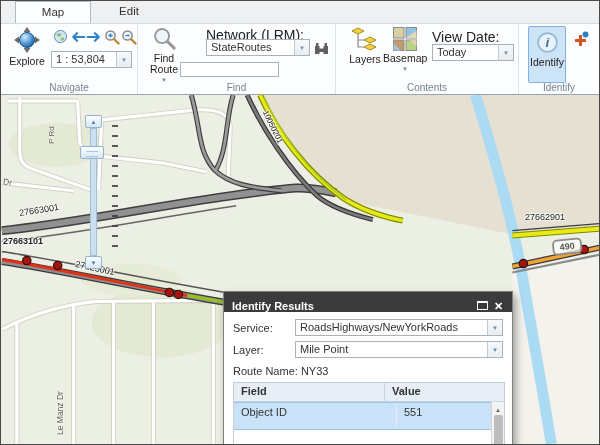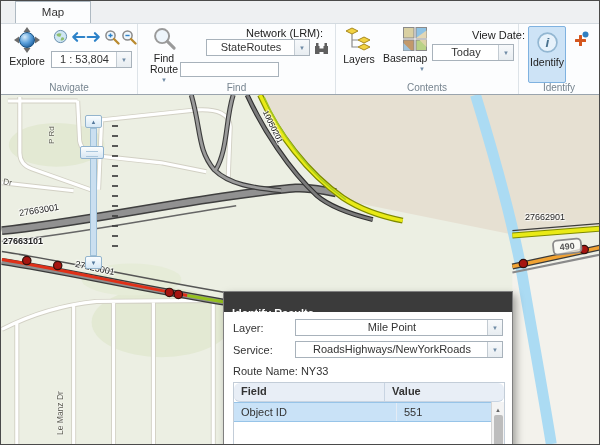--- a/index.html
+++ b/index.html
@@ -1,71 +1,71 @@
 <!DOCTYPE html>
 <html><head>
 <meta charset="utf-8">
 <style>
   html,body{margin:0;padding:0;background:#888;}
   *{box-sizing:border-box;font-family:"Liberation Sans",sans-serif;}
   .screen{position:relative;width:600px;height:445px;background:#fff;border:1px solid #4a4a4a;overflow:hidden;}
   
-  .tabstrip{height:23px;background:#eef0f2;border-bottom:1px solid #d3dae0;padding-left:14px;display:flex;flex-direction:column;}
+  .tabstrip{height:23px;background:#eef0f2;border-bottom:1px solid #d3dae0;padding-left:14px;display:flex;}
   .tab{width:76px;text-align:center;font-size:11.5px;line-height:21px;color:#333;cursor:default;}
   .tab.active{background:#fcfdfe;border:1px solid #aeb9c2;border-bottom:none;}
   
   .ribbon{position:relative;height:71px;background:#fcfdfe;border-bottom:1px solid #9aa4ad;display:flex;}
   .group{position:relative;height:100%;border-right:1px solid #dde3e8;}
   .g-nav{width:137px}.g-find{width:198px}.g-cont{width:183px}.g-id{flex:1;border-right:none}
   .grouplabel{position:absolute;bottom:1px;left:0;width:100%;text-align:center;font-size:10px;color:#76848f;}
   .stackbtn{position:absolute;text-align:center;font-size:10.5px;color:#222;line-height:11px;cursor:default;}
   .iconrow{position:absolute;left:51px;top:4px;display:flex;align-items:center;}
   .iconbtn{width:17px;height:17px;display:flex;align-items:center;justify-content:center;cursor:default;}
-  .combo{position:absolute;display:flex;height:17px;background:#fff;border:1px solid #a8b2bb;text-align:center;}
+  .combo{position:absolute;display:flex;height:17px;background:#fff;border:1px solid #a8b2bb;}
   .combo .val{flex:1;font-size:11px;color:#333;padding:1px 3px 0 4px;white-space:nowrap;overflow:hidden;}
   .combo .arr{width:15px;background:linear-gradient(#f7f9fb,#e8edf1);border-left:1px solid #c3cbd2;position:relative;}
   .arr::before,.caret::before{content:"▼";font-size:6px;color:#708ca6;position:absolute;left:50%;top:50%;transform:translate(-50%,-50%);}
   .caret{position:relative;display:inline-block;width:10px;height:8px;}
   .plaininput{position:absolute;border:1px solid #a8b2bb;background:#fff;font-size:11px;padding:0 3px;}
-  .fieldlabel{position:absolute;font-size:11px;color:#222;white-space:nowrap;margin-left:40px;}
+  .fieldlabel{position:absolute;font-size:14px;color:#222;white-space:nowrap;}
   .idbtn{position:absolute;left:9px;top:2px;width:38px;height:57px;background:#cde3f6;border:1px solid #7fb2e0;border-radius:2px;text-align:center;font-size:10.5px;color:#222;padding-top:4px;cursor:default;}
   
   .map{position:relative;width:100%;height:349px;overflow:hidden;background:#ecefe3;}
   .map svg.base{position:absolute;left:0;top:0;}
   .maplabel{position:absolute;font-size:9px;color:#1c1c1c;white-space:nowrap;
     text-shadow:0 0 2px #fff,0 0 2px #fff,1px 1px 1px #fff,-1px -1px 1px #fff;}
   .streetlabel{position:absolute;font-size:8.5px;color:#5d5d52;white-space:nowrap;
     text-shadow:0 0 2px #fff,0 0 2px #fff;}
   
   .zslide-btn{position:absolute;width:17px;height:13px;background:linear-gradient(#fafdff,#d7e8f5);border:1px solid #93b4cd;border-radius:2px;}
   .zslide-btn::before{content:"▲";font-size:6px;color:#54799c;position:absolute;left:50%;top:50%;transform:translate(-50%,-50%);}
   .zslide-btn.down::before{content:"▼";}
   .ztrack{position:absolute;left:89px;top:33px;width:7px;height:128px;background:#cadff0;border:1px solid #9fc0d8;}
   .zhandle{position:absolute;left:79px;top:51px;width:24px;height:13px;background:linear-gradient(#fdfefe,#d6e6f3);border:1px solid #8fb2cf;border-radius:2px;}
   .zhandle::after{content:"";position:absolute;left:5px;right:5px;top:4px;height:4px;border-top:1px solid #a9c6dd;border-bottom:1px solid #a9c6dd;}
   .zticks{position:absolute;left:111px;top:30px;width:6px;height:130px;background:repeating-linear-gradient(#3e3e3e 0 2px,transparent 2px 10px);opacity:.85;}
   
   .dialog{position:absolute;left:222px;top:196px;width:290px;height:236px;background:#fff;border:1px solid #7f7f7f;box-shadow:3px 4px 8px rgba(0,0,0,.35);}
-  .dlg-title{height:20px;background:#3b3b3b;color:#fff;font-size:11px;font-weight:bold;line-height:20px;padding:11px 6px 0 8px;display:flex;flex-direction:column;}
+  .dlg-title{height:20px;background:#3b3b3b;color:#fff;font-size:11px;font-weight:bold;line-height:20px;padding:4px 6px 0 8px;display:flex;}
   .dlg-title .t{flex:1;}
   .dlg-maxi{width:11px;height:9px;border:1px solid #fff;border-top:2px solid #fff;margin:5px 6px 0 0;}
   .dlg-close{position:relative;width:12px;height:20px;}
   .dlg-close::before{content:"✕";position:absolute;left:0;top:0;font-size:11px;line-height:20px;color:#fff;font-weight:bold;}
   .dlg-body{padding:7px 9px 0 9px;}
   .frow{display:flex;height:17px;margin-bottom:5px;align-items:center;}
   .frow .flab{width:62px;font-size:11px;color:#333;}
   .frow .combo{position:relative;flex:1;}
   .routename{font-size:11px;color:#333;height:19px;line-height:16px;}
   
   .tbl{position:relative;width:272px;height:102px;border:1px solid #c3cdd8;overflow:hidden;font-size:11px;color:#333;}
-  .thead{display:flex;height:19px;background:#e8eef6;border-bottom:1px solid #c8d4e2;font-weight:bold;border-radius:6px;}
+  .thead{display:flex;height:19px;background:#e8eef6;border-bottom:1px solid #c8d4e2;font-weight:bold;}
   .thead .c1{width:150px;padding:2px 0 0 7px;}
   .thead .c2{flex:1;padding:2px 0 0 7px;border-left:1px solid #c8d4e2;}
   .thead .csb{width:13px;}
-  .trow{display:flex;height:20px;border-bottom:1px solid #d5e2ef;background:#fff;}
+  .trow{display:flex;height:28px;border-bottom:1px solid #d5e2ef;background:#fff;}
   .trow .c1{width:150px;padding:3px 0 0 7px;}
   .trow .c2{flex:1;padding:3px 0 0 7px;border-left:1px solid #e4ecf5;margin-left:12px;}
   .trow.sel{background:#c9e2f7;border-top:1px solid #97c4e8;border-bottom:1px solid #97c4e8;}
   .sbar{position:absolute;right:0;top:19px;bottom:0;width:13px;background:#f3f3f3;border-left:1px solid #d5d5d5;}
   .sb-up,.sb-dn{position:absolute;left:0;width:12px;height:11px;text-align:center;}
   .sb-up{top:0}
   .sb-up::before{content:"▲";font-size:6px;color:#666;}
   .sb-thumb{position:absolute;left:1.5px;top:13px;width:9px;height:34px;background:#bdbdbd;border-radius:2px;}
 </style>
 </head>
@@ -156,30 +156,30 @@
       <input class="plaininput" style="left: 42px; top: 38px; width: 99px; height: 15px;" value="">
       <span class="iconbtn" style="position:absolute;left:175px;top:15px;">
         <svg width="17" height="14" viewBox="0 0 17 14">
           <path d="M2,5 h4.5 v8 H2 Z M10.5,5 H15 v8 h-4.5 Z M6.5,7.5 h4 v3.5 h-4 Z M3,2 h2.5 v3.5 H3 Z M11.5,2 H14 v3.5 h-2.5 Z" fill="#5f5f5f"></path>
         </svg>
       </span>
       <div class="grouplabel">Find</div>
     </div>
 
     <div class="group g-cont">
-      <div class="stackbtn" style="left:4px;top:3px;width:38px;">
+      <div class="stackbtn" style="left:10px;top:3px;width:38px;">
         <svg width="26" height="25" viewBox="0 0 26 25">
           <path d="M6,7 V20 H12 M6,13 H12" stroke="#8a8a8a" stroke-width="1.2" fill="none"></path>
           <polygon points="6,1 12,4 6,7 0,4" fill="#f2d241" stroke="#a8891c" stroke-width="1"></polygon>
           <polygon points="18,10 24,13 18,16 12,13" fill="#f2d241" stroke="#a8891c" stroke-width="1"></polygon>
           <polygon points="18,17 24,20 18,23 12,20" fill="#f2d241" stroke="#a8891c" stroke-width="1"></polygon>
         </svg>
         <div>Layers</div>
       </div>
-      <div class="stackbtn" style="left:47px;top:3px;width:44px;text-align:right;">
+      <div class="stackbtn" style="left:47px;top:3px;width:44px;">
         <svg width="24" height="24" viewBox="0 0 24 24">
           <rect x="0.5" y="0.5" width="10.5" height="10.5" fill="#d9d0a2" stroke="#8a8a8a"></rect>
           <rect x="13" y="0.5" width="10.5" height="10.5" fill="#8fc3e4" stroke="#8a8a8a"></rect>
           <polygon points="13,11 23.5,11 23.5,3.5" fill="#e3d7b4"></polygon>
           <rect x="0.5" y="13" width="10.5" height="10.5" fill="#c2996b" stroke="#8a8a8a"></rect>
           <polygon points="0.5,23.5 8,23.5 0.5,16" fill="#9fc3dd"></polygon>
           <rect x="13" y="13" width="10.5" height="10.5" fill="#b9d286" stroke="#8a8a8a"></rect>
           <polygon points="23.5,13 23.5,20 16.5,13" fill="#ddd3a8"></polygon>
         </svg>
         <div>Basemap</div>
@@ -287,30 +287,30 @@
     </div>
 
     <div class="dialog">
       <div class="dlg-title">
         <span class="t">Identify Results</span>
         <span class="dlg-maxi"></span>
         <span class="dlg-close"></span>
       </div>
       <div class="dlg-body">
         <div class="frow">
+          <span class="flab">Service:</span>
+          <div class="combo">
+            <span class="val">RoadsHighways/NewYorkRoads</span>
+            <span class="arr"></span>
+          </div>
+        </div>
+        <div class="frow">
           <span class="flab">Layer:</span>
           <div class="combo">
             <span class="val">Mile Point</span>
-            <span class="arr"></span>
-          </div>
-        </div>
-        <div class="frow">
-          <span class="flab">Service:</span>
-          <div class="combo">
-            <span class="val">RoadsHighways/NewYorkRoads</span>
             <span class="arr"></span>
           </div>
         </div>
         <div class="routename">
           <span>Route Name:</span>
           <span>NY33</span>
         </div>
 
         <div class="tbl">
           <div class="thead">

